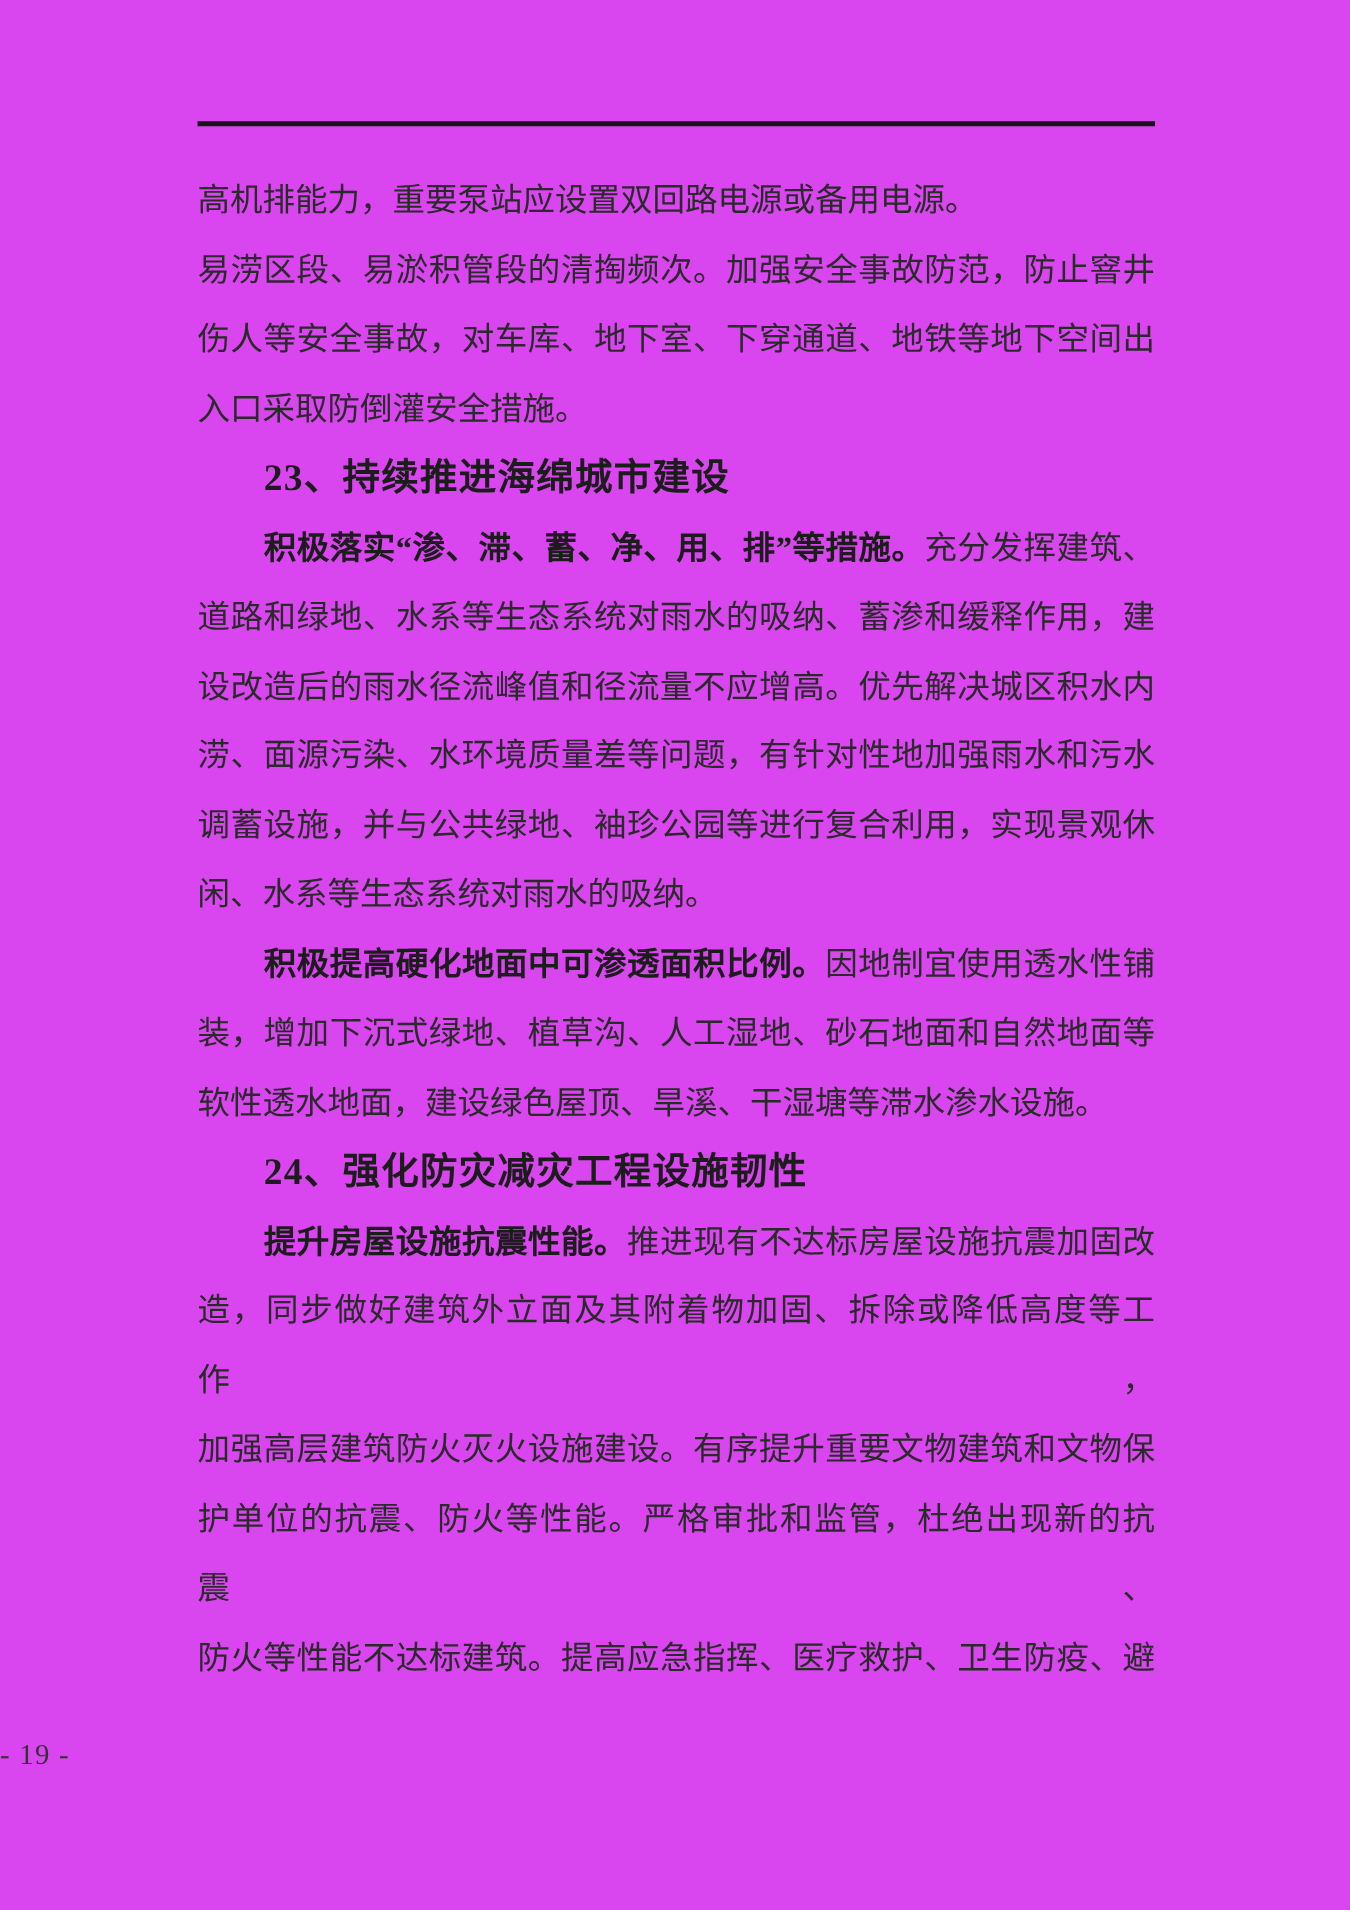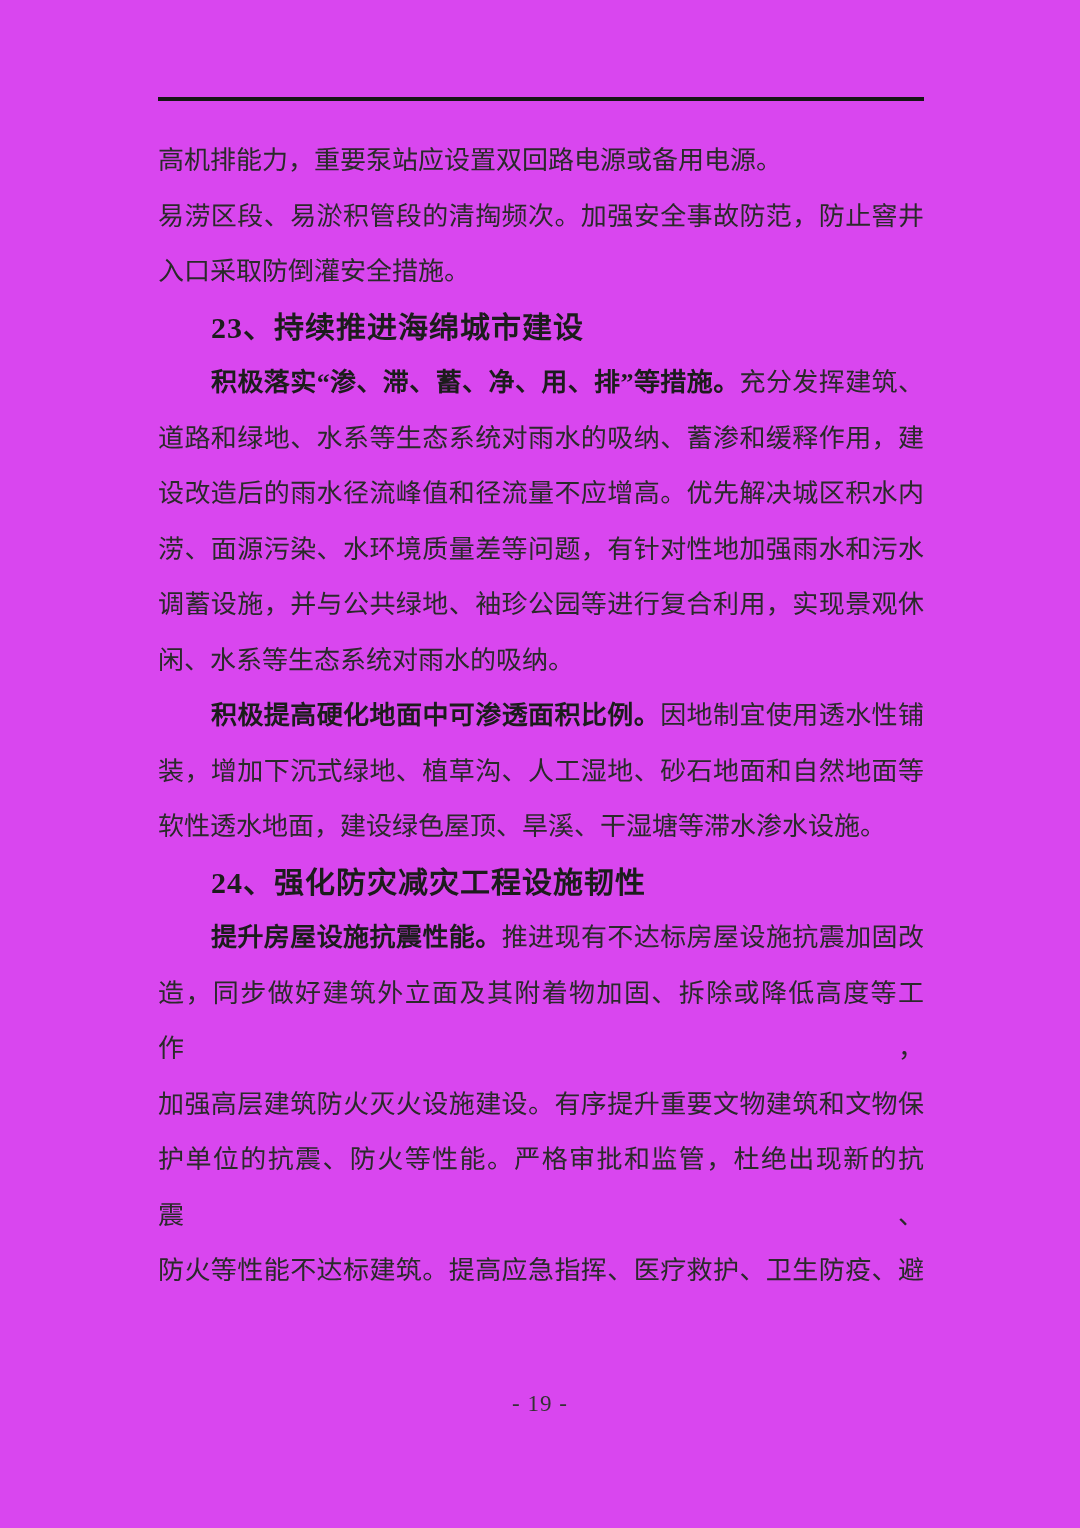--- a/index.html
+++ b/index.html
@@ -55,34 +55,35 @@
   }
   .seg-bold {
     font-weight: 700;
     color: #1c1c1c;
   }
   .footer {
     position: absolute;
     left: 0;
     top: 1391px;
     width: 1080px;
-    text-align: center;
+    text-align: left;
     font-size: 23px;
     color: #333333;
     letter-spacing: 1px;
   }
 </style>
 </head>
 <body>
 
 <div class="page">
   <div class="header-rule"></div>
   <div class="content" id="doc-lines">
       <div class="line"><span class="seg-normal">高机排能力，重要泵站应设置双回路电源或备用电源。</span></div>
       <div class="line fill"><span class="seg-normal">易涝区段、易淤积管段的清掏频次。加强安全事故防范，防止窨井</span></div>
+      <div class="line fill"><span class="seg-normal">伤人等安全事故，对车库、地下室、下穿通道、地铁等地下空间出</span></div>
       <div class="line"><span class="seg-normal">入口采取防倒灌安全措施。</span></div>
       <div class="line heading indent"><span class="seg-bold">23、持续推进海绵城市建设</span></div>
       <div class="line indent fill"><span class="seg-bold">积极落实“渗、滞、蓄、净、用、排”等措施。</span><span class="seg-normal">充分发挥建筑、</span></div>
       <div class="line fill"><span class="seg-normal">道路和绿地、水系等生态系统对雨水的吸纳、蓄渗和缓释作用，建</span></div>
       <div class="line fill"><span class="seg-normal">设改造后的雨水径流峰值和径流量不应增高。优先解决城区积水内</span></div>
       <div class="line fill"><span class="seg-normal">涝、面源污染、水环境质量差等问题，有针对性地加强雨水和污水</span></div>
       <div class="line fill"><span class="seg-normal">调蓄设施，并与公共绿地、袖珍公园等进行复合利用，实现景观休</span></div>
       <div class="line"><span class="seg-normal">闲、水系等生态系统对雨水的吸纳。</span></div>
       <div class="line indent fill"><span class="seg-bold">积极提高硬化地面中可渗透面积比例。</span><span class="seg-normal">因地制宜使用透水性铺</span></div>
       <div class="line fill"><span class="seg-normal">装，增加下沉式绿地、植草沟、人工湿地、砂石地面和自然地面等</span></div>

